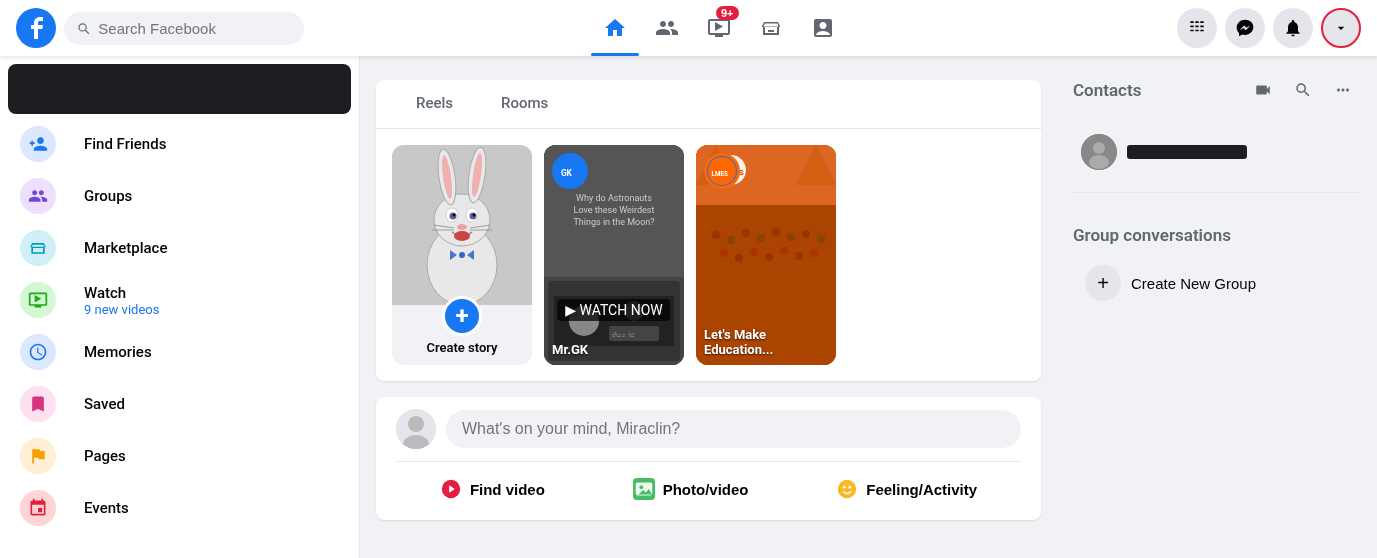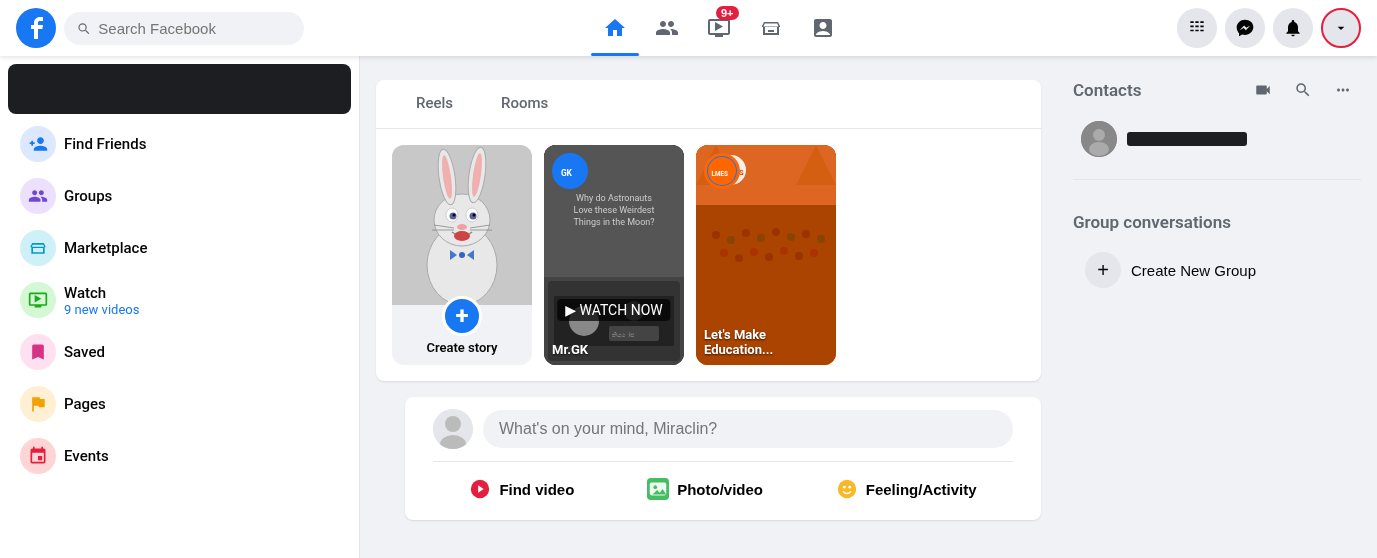--- a/index.html
+++ b/index.html
@@ -59,21 +59,21 @@
     .sidebar-left {
       width: 360px; min-width: 280px; background: #fff;
       padding: 8px 8px; overflow-y: auto; flex-shrink: 0;
       border-right: 1px solid #e4e6eb;
     }
     .sidebar-user-block {
       background: #1c1e21; border-radius: 8px; padding: 10px 14px;
       margin-bottom: 4px; height: 50px;
     }
     .sidebar-item {
-      display: flex; align-items: center; gap: 8px; padding: 8px 12px;
+      display: flex; align-items: center; gap: 28px; padding: 8px 12px;
       border-radius: 8px; cursor: pointer; font-size: 15px; font-weight: 500;
       color: #050505;
     }
     .sidebar-icon {
       width: 36px; height: 36px; border-radius: 50%; display: flex;
       align-items: center; justify-content: center; font-size: 20px; flex-shrink: 0;
     }
     .icon-blue { background: #dce8ff; color: #1877f2; }
     .icon-purple { background: #ede0ff; color: #7048d4; }
     .icon-teal { background: #d0f0f7; color: #0099cc; }
@@ -132,39 +132,39 @@
       position: absolute; bottom: 8px; left: 8px; right: 8px;
       color: #fff; font-size: 13px; font-weight: 700; text-shadow: 0 1px 2px rgba(0,0,0,0.7);
     }
     .story-watch-badge {
       position: absolute; bottom: 44px; left: 50%; transform: translateX(-50%);
       background: rgba(0,0,0,0.7); color: #fff; font-size: 14px; padding: 3px 8px;
       border-radius: 4px; white-space: nowrap; display: flex; align-items: center; gap: 4px;
     }
 
     
-    .post-box { background: #fff; border-radius: 8px; box-shadow: 0 1px 2px rgba(0,0,0,0.1); padding: 12px 28px; margin-left: 29px; }
+    .post-box { background: #fff; border-radius: 8px; box-shadow: 0 1px 2px rgba(0,0,0,0.1); padding: 12px 20px; }
     .post-input-row { display: flex; align-items: center; gap: 10px; margin-bottom: 12px; }
     .post-avatar { width: 40px; height: 40px; border-radius: 50%; background: #e4e6eb; overflow: hidden; display: flex; align-items: center; justify-content: center; font-size: 20px; }
     .post-input {
       flex: 1; background: #f0f2f5; border: none; border-radius: 20px;
       padding: 10px 16px; font-size: 16px; color: #606770; cursor: pointer;
       outline: none;
     }
     .post-divider { border: none; border-top: 1px solid #e4e6eb; margin-bottom: 8px; }
     .post-actions { display: flex; justify-content: space-around; }
     .post-action-btn {
       display: flex; align-items: center; gap: 8px; padding: 8px 12px;
       border-radius: 8px; cursor: pointer; font-size: 15px; font-weight: 600;
       border: none; background: transparent;
     }
 
     
     .sidebar-right { width: 320px; min-width: 260px; padding: 16px; overflow-y: auto; flex-shrink: 0; }
-    .contacts-header { display: flex; align-items: center; justify-content: space-between; margin-bottom: 7px; }
+    .contacts-header { display: flex; align-items: center; justify-content: space-between; margin-bottom: 20px; }
     .contacts-title { font-size: 17px; font-weight: 600; color: #606770; }
     .contacts-icons { display: flex; gap: 4px; }
     .contact-icon-btn { width: 36px; height: 36px; border-radius: 50%; border: none; background: transparent; cursor: pointer; display: flex; align-items: center; justify-content: center; color: #050505; font-size: 18px; }
     .contact-item { display: flex; align-items: center; gap: 10px; padding: 6px 8px; border-radius: 8px; cursor: pointer; }
     .contact-avatar { width: 36px; height: 36px; border-radius: 50%; background: #888; position: relative; overflow: hidden; }
     .contact-redacted { width: 120px; height: 14px; background: #1c1e21; border-radius: 3px; }
     .divider-line { border: none; border-top: 1px solid #e4e6eb; margin: 16px 0; }
     .group-conv-title { font-size: 17px; font-weight: 600; color: #606770; margin-bottom: 12px; margin-top: 32px; }
     .create-group-btn {
       display: flex; align-items: center; gap: 10px; padding: 8px 12px;
@@ -287,20 +287,28 @@
         <svg width="20" height="20" viewBox="0 0 24 24" fill="#1aaa1a">
             <path d="M21 3H3c-1.1 0-2 .9-2 2v12c0 1.1.9 2 2 2h5v2h8v-2h5c1.1 0 2-.9 2-2V5c0-1.1-.9-2-2-2zm0 14H3V5h18v12zM8 15l8-4.5L8 6v9z"></path>
           </svg>
       </div>
       <div class="watch-label">
         <span>Watch</span>
         <span style="font-size:13px;color:#1877f2;font-weight:400;">9 new videos</span>
       </div>
     </div>
 
+    <div class="sidebar-item">
+      <div class="sidebar-icon icon-blue">
+        <svg width="20" height="20" viewBox="0 0 24 24" fill="#1877f2">
+            <path d="M11.99 2C6.47 2 2 6.48 2 12s4.47 10 9.99 10C17.52 22 22 17.52 22 12S17.52 2 11.99 2zM12 20c-4.42 0-8-3.58-8-8s3.58-8 8-8 8 3.58 8 8-3.58 8-8 8zm.5-13H11v6l5.25 3.15.75-1.23-4.5-2.67V7z"></path>
+          </svg>
+      </div>
+      <span>Memories</span>
+    </div>
 
     <div class="sidebar-item">
       <div class="sidebar-icon icon-bookmark">
         <svg width="20" height="20" viewBox="0 0 24 24" fill="#d63384">
             <path d="M17 3H7c-1.1 0-1.99.9-1.99 2L5 21l7-3 7 3V5c0-1.1-.9-2-2-2z"></path>
           </svg>
       </div>
       <span>Saved</span>
     </div>
 

